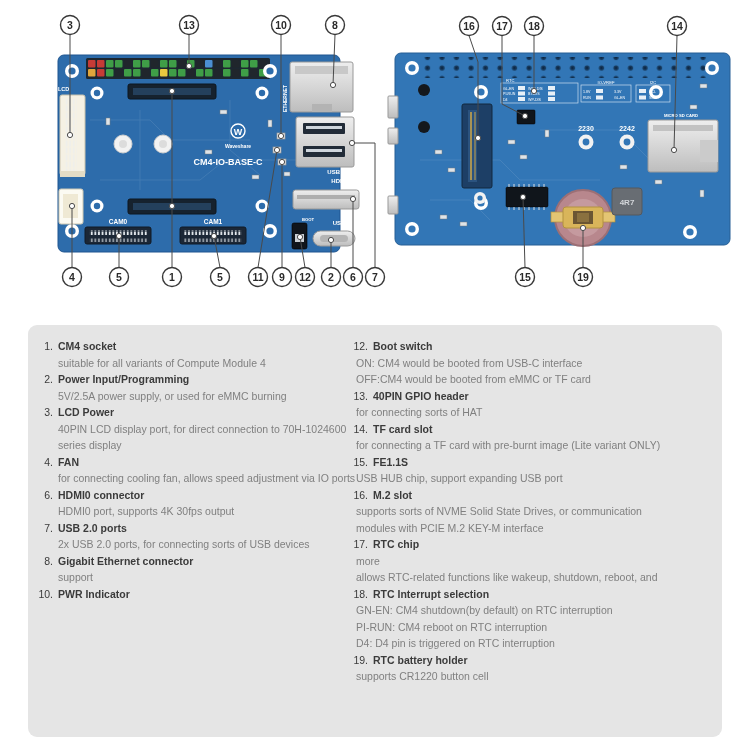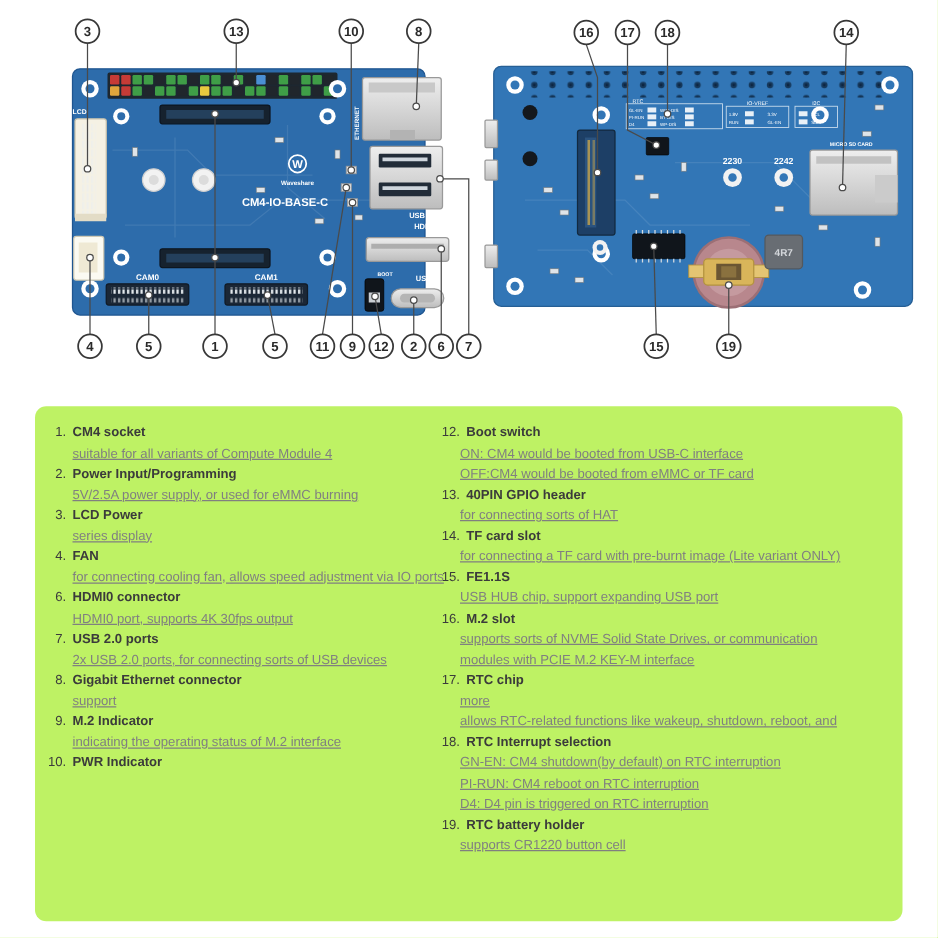--- a/index.html
+++ b/index.html
@@ -14,32 +14,32 @@
   .callout-circle{fill:#ffffff;stroke:#383838;stroke-width:1.4;}
   .callout-num{font-size:10.5px;font-weight:600;fill:#2a2a2a;text-anchor:middle;}
 
   
   .silk{fill:#ffffff;}
   .silk-b{fill:#ffffff;font-weight:bold;}
   .silk-box{fill:none;stroke:#dce9f4;stroke-width:0.7;opacity:0.9;}
 
   
   .legend-panel{position:absolute;left:28px;top:325px;width:694px;height:412px;
-                background:#bef264;border-radius:9px;}
+                background:#e5e5e5;border-radius:9px;}
   .legend-col{position:absolute;top:13px;font-size:10.5px;line-height:16.5px;color:#3b3b3b;}
   .legend-col.left{left:0;width:326px;}
   .legend-col.right{left:324px;width:368px;}
   .legend-item .trow{white-space:nowrap;}
   .legend-item .num{display:inline-block;text-align:right;color:#3b3b3b;}
   .legend-col.left .num{width:25px;padding-right:5px;}
   .legend-col.right .num{width:16px;padding-right:5px;}
   .legend-item .ttl{font-weight:bold;color:#3b3b3b;}
-  .legend-item .desc{color:#808080;white-space:nowrap;text-decoration:underline;}
+  .legend-item .desc{color:#808080;white-space:nowrap;}
   .legend-col.left .desc{margin-left:30px;}
-  .legend-col.right .desc{margin-left:16px;}
+  .legend-col.right .desc{margin-left:4px;}
 </style>
 </head>
 <body>
 
 <div class="canvas">
 
   <svg width="750" height="312" viewBox="0 0 750 312">
     <defs>
       <linearGradient id="metal" x1="0" y1="0" x2="0" y2="1">
         <stop offset="0" stop-color="#eeeeee"></stop>
@@ -513,20 +513,21 @@
     <div class="desc">suitable for all variants of Compute Module 4</div>
         </div>
 
     <div class="legend-item">
       <div class="trow"><span class="num">2.</span><span class="ttl">Power Input/Programming</span></div>
     <div class="desc">5V/2.5A power supply, or used for eMMC burning</div>
         </div>
 
     <div class="legend-item">
       <div class="trow"><span class="num">3.</span><span class="ttl">LCD Power</span></div>
+    <div class="desc">40PIN LCD display port, for direct connection to 70H-1024600</div>
           <div class="desc">series display</div>
         </div>
 
     <div class="legend-item">
       <div class="trow"><span class="num">4.</span><span class="ttl">FAN</span></div>
     <div class="desc">for connecting cooling fan, allows speed adjustment via IO ports</div>
         </div>
 
 
     <div class="legend-item">
@@ -537,24 +538,20 @@
     <div class="legend-item">
       <div class="trow"><span class="num">7.</span><span class="ttl">USB 2.0 ports</span></div>
     <div class="desc">2x USB 2.0 ports, for connecting sorts of USB devices</div>
         </div>
 
     <div class="legend-item">
       <div class="trow"><span class="num">8.</span><span class="ttl">Gigabit Ethernet connector</span></div>
           <div class="desc">support</div>
         </div>
 
-    <div class="legend-item">
-      <div class="trow"><span class="num">9.</span><span class="ttl">M.2 Indicator</span></div>
-    <div class="desc">indicating the operating status of M.2 interface</div>
-        </div>
 
     <div class="legend-item">
       <div class="trow"><span class="num">10.</span><span class="ttl">PWR Indicator</span></div>
         </div>
 
   </div>
     <div class="legend-col right" id="legend-right">
     <div class="legend-item">
       <div class="trow"><span class="num">12.</span><span class="ttl">Boot switch</span></div>
     <div class="desc">ON: CM4 would be booted from USB-C interface</div>

